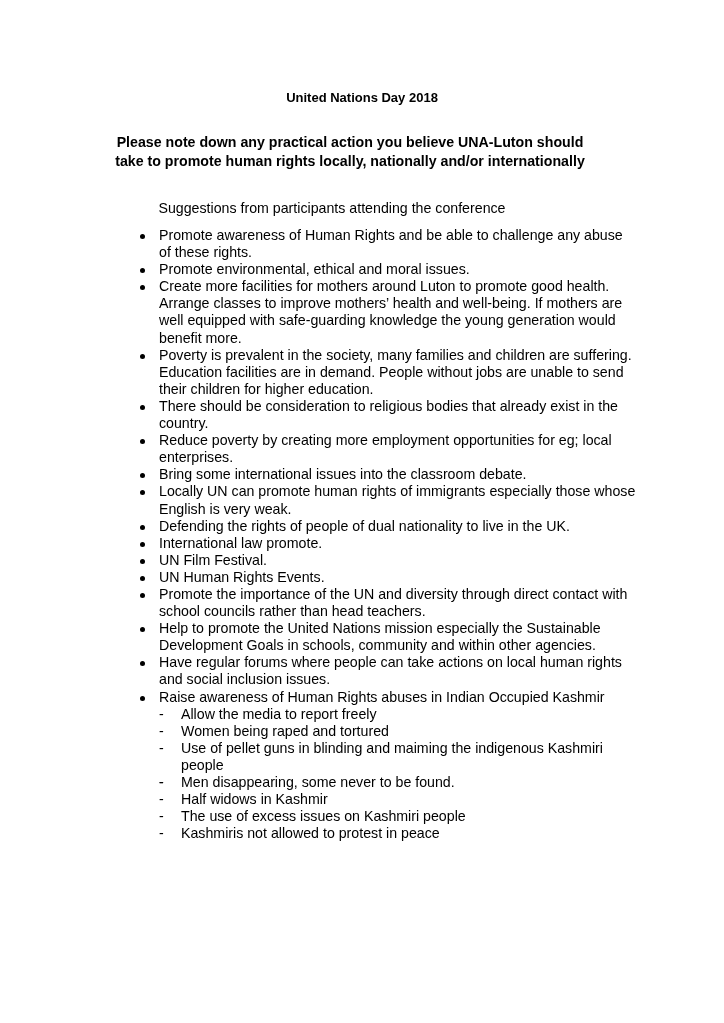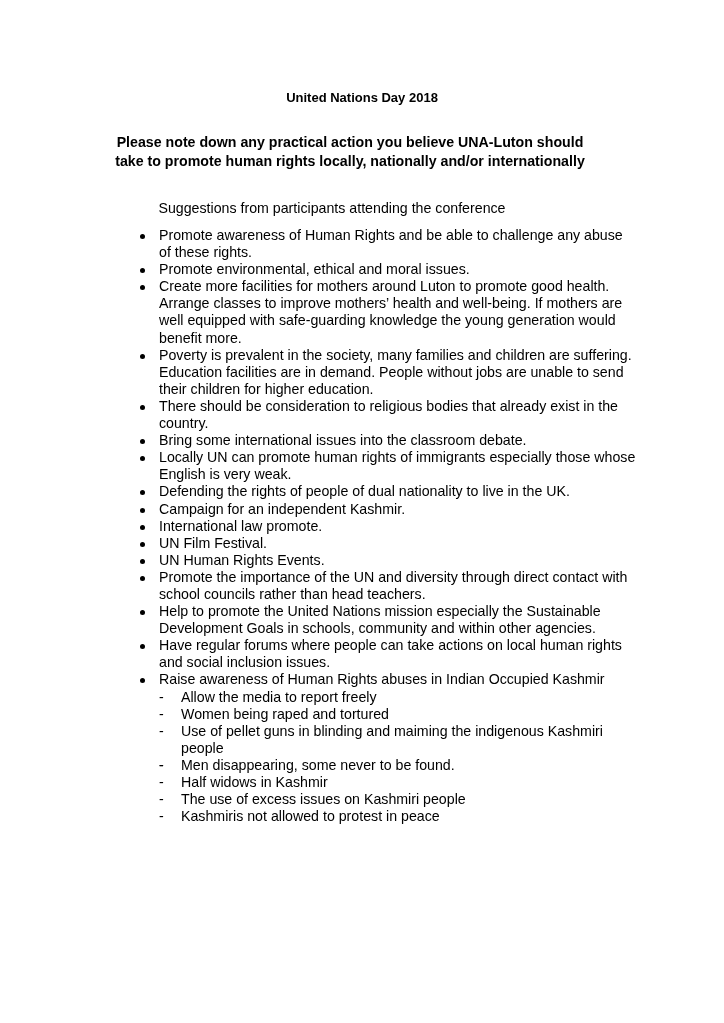--- a/index.html
+++ b/index.html
@@ -32,24 +32,24 @@
     <div>take to promote human rights locally, nationally and/or internationally</div>
   </div>
   <div class="intro">Suggestions from participants attending the conference</div>
 
   <ul class="list">
     <li><span class="bullet"></span><span>Promote awareness of Human Rights and be able to challenge any abuse of these rights.</span></li>
     <li><span class="bullet"></span><span>Promote environmental, ethical and moral issues.</span></li>
     <li><span class="bullet"></span><span>Create more facilities for mothers around Luton to promote good health. Arrange classes to improve mothers’ health and well-being. If mothers are well equipped with safe-guarding knowledge the young generation would benefit more.</span></li>
     <li><span class="bullet"></span><span>Poverty is prevalent in the society, many families and children are suffering. Education facilities are in demand. People without jobs are unable to send their children for higher education.</span></li>
     <li><span class="bullet"></span><span>There should be consideration to religious bodies that already exist in the country.</span></li>
+    <li><span class="bullet"></span><span>Reduce poverty by creating more employment opportunities for eg; local enterprises.</span></li>
     <li><span class="bullet"></span><span>Bring some international issues into the classroom debate.</span></li>
     <li><span class="bullet"></span><span>Locally UN can promote human rights of immigrants especially those whose English is very weak.</span></li>
     <li><span class="bullet"></span><span>Defending the rights of people of dual nationality to live in the UK.</span></li>
-    <li><span class="bullet"></span><span>Campaign for an independent Kashmir.</span></li>
     <li><span class="bullet"></span><span>International law promote.</span></li>
     <li><span class="bullet"></span><span>UN Film Festival.</span></li>
     <li><span class="bullet"></span><span>UN Human Rights Events.</span></li>
     <li><span class="bullet"></span><span>Promote the importance of the UN and diversity through direct contact with school councils rather than head teachers.</span></li>
     <li><span class="bullet"></span><span>Help to promote the United Nations mission especially the Sustainable Development Goals in schools, community and within other agencies.</span></li>
     <li><span class="bullet"></span><span>Have regular forums where people can take actions on local human rights and social inclusion issues.</span></li>
     <li><span class="bullet"></span><span>Raise awareness of Human Rights abuses in Indian Occupied Kashmir</span>
       <ul class="sublist">
         <li><span class="dash">-</span><span>Allow the media to report freely</span></li>
         <li><span class="dash">-</span><span>Women being raped and tortured</span></li>

